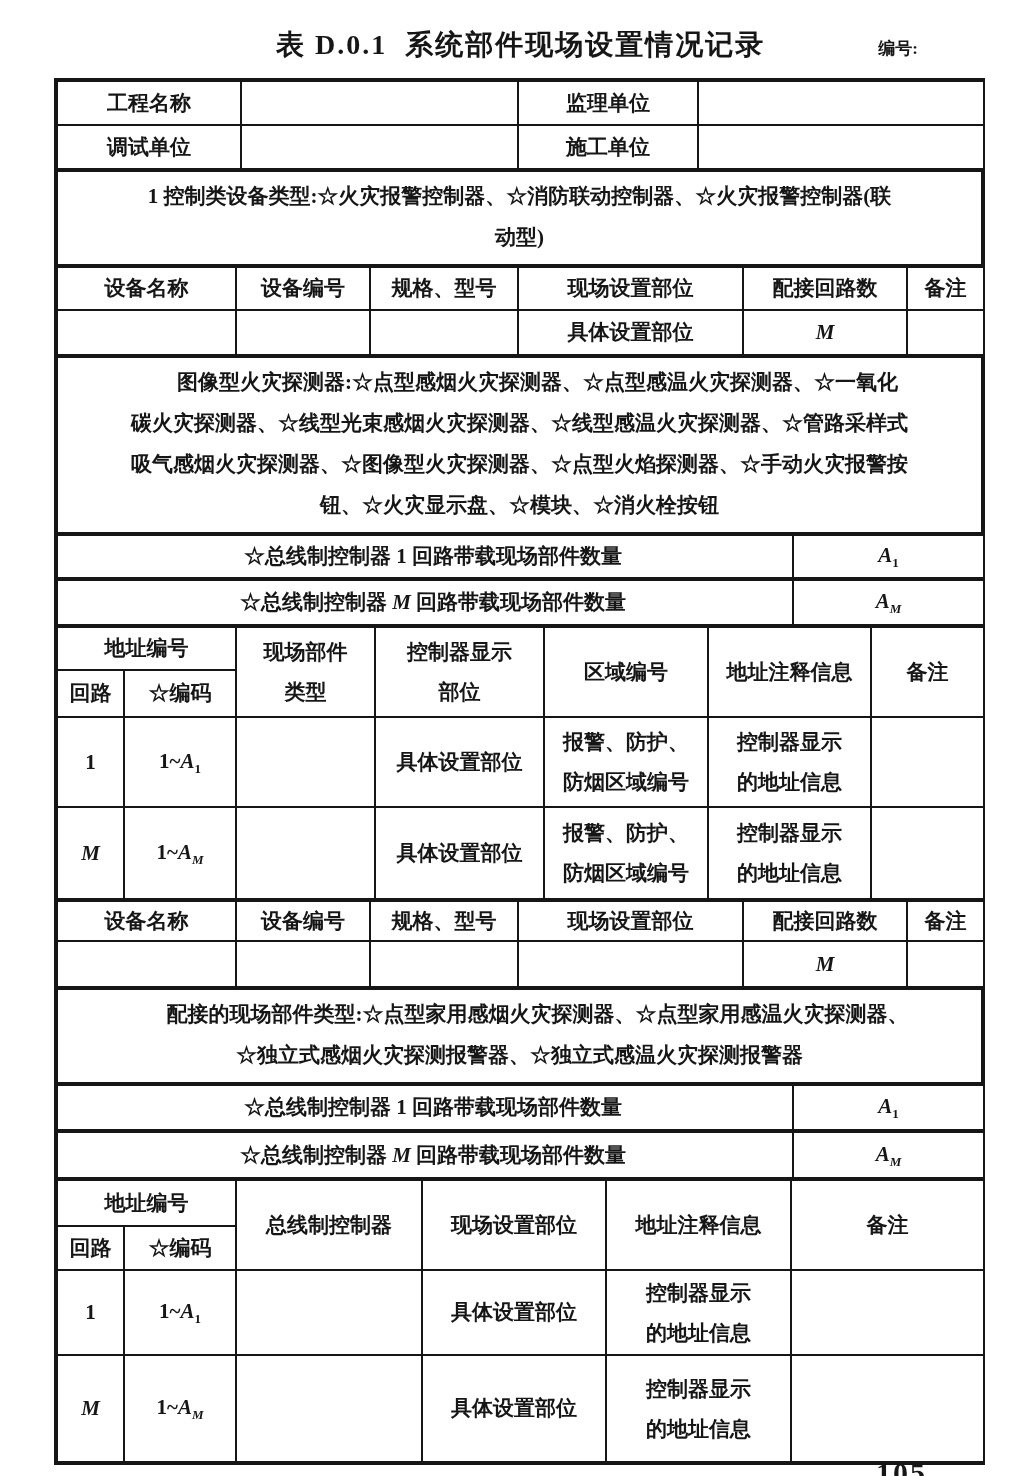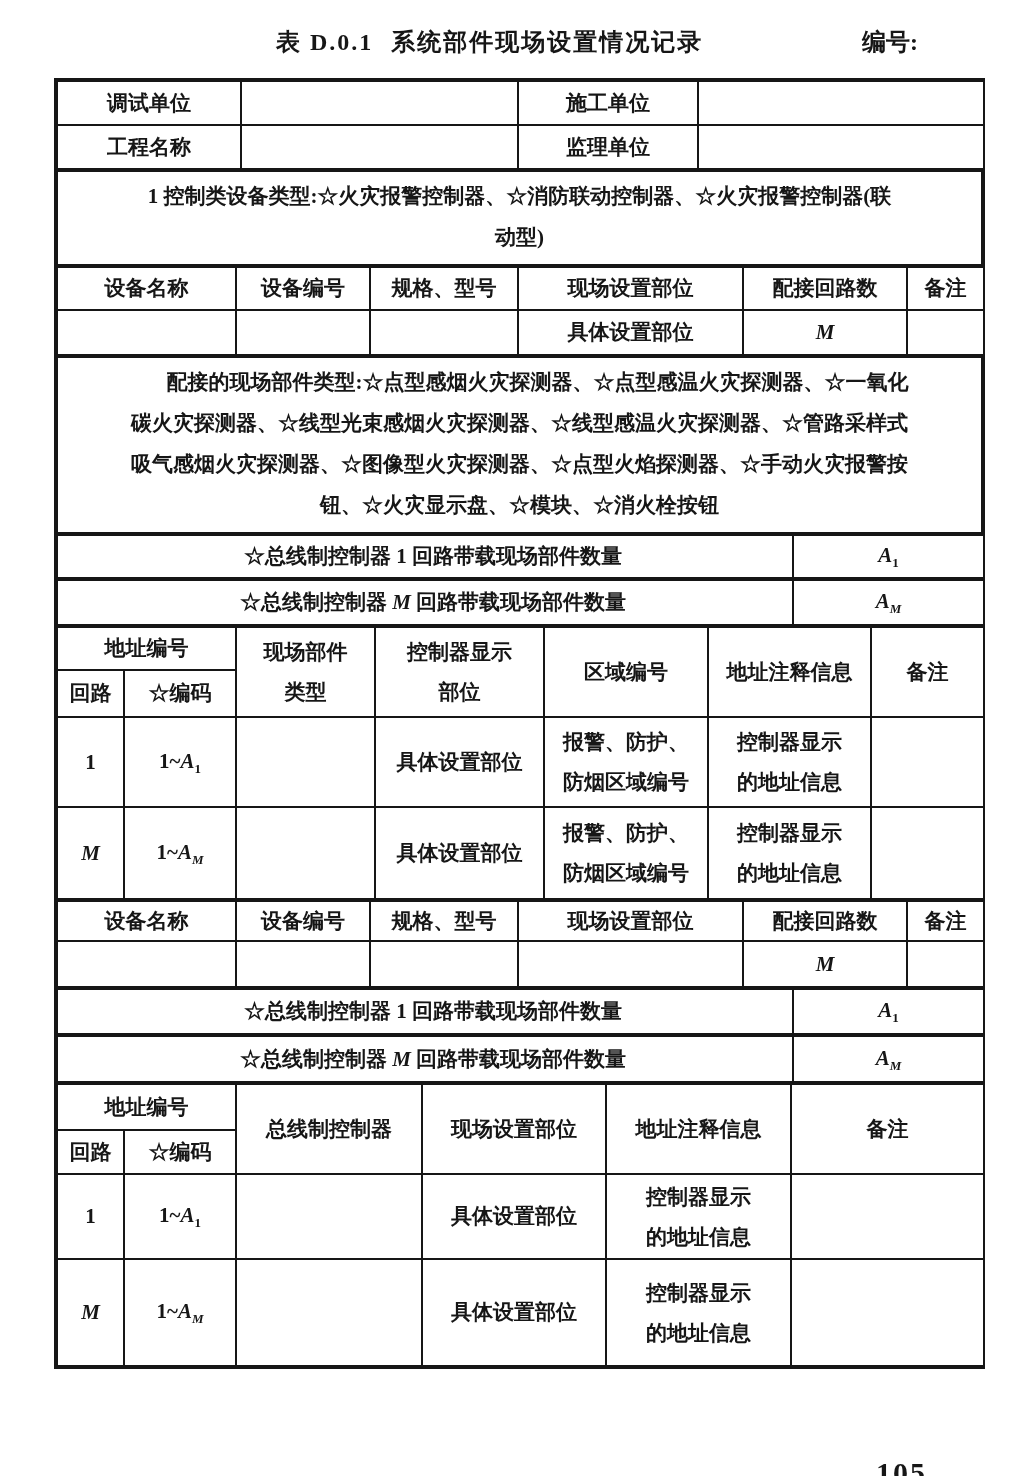--- a/index.html
+++ b/index.html
@@ -2,23 +2,23 @@
 <html><head>
 <meta charset="utf-8">
 <style>
   html,body{margin:0;padding:0;}
   body{
     width:1024px;height:1476px;background:#ffffff;overflow:hidden;
     font-family:"Liberation Serif","DejaVu Serif",serif;color:#161616;
   }
   .page{position:relative;width:1024px;height:1476px;background:#ffffff;}
   .title-row{position:absolute;top:26px;left:0;width:1024px;display:flex;align-items:baseline;}
-  .title-main{margin-left:276px;font-size:24px;font-weight:bold;letter-spacing:2px;white-space:nowrap;}
+  .title-main{margin-left:276px;font-size:28px;font-weight:bold;letter-spacing:2px;white-space:nowrap;}
   .title-main .tlabel{margin-right:18px;}
-  .title-number{margin-left:auto;margin-right:106px;font-size:24px;font-weight:bold;white-space:nowrap;}
+  .title-number{margin-left:auto;margin-right:106px;font-size:17px;font-weight:bold;white-space:nowrap;}
   .form{position:absolute;left:54px;top:78px;width:927px;border:2px solid #161616;background:#fff;}
   table{width:100%;border-collapse:collapse;table-layout:fixed;}
   td,th{
     border:2px solid #161616;font-size:21px;font-weight:bold;text-align:center;
     vertical-align:middle;padding:0;overflow:hidden;line-height:1.35;
   }
   
   td.para{text-align:center;padding:4px 14px 6px 14px;}
   td.para .pline{line-height:41px;white-space:nowrap;}
   td.para .pline.indent{text-indent:36px;}
@@ -50,29 +50,29 @@
 
     <table>
       <colgroup>
           <col style="width:184px">
           <col style="width:277px">
           <col style="width:180px">
           <col style="width:286px">
         </colgroup>
       <tbody>
           <tr class="h44">
+        <td>工程名称</td>
+        <td></td>
+        <td>监理单位</td>
+        <td></td>
+      </tr>
+      <tr class="h44">
         <td>调试单位</td>
         <td></td>
         <td>施工单位</td>
-        <td></td>
-      </tr>
-      <tr class="h44">
-        <td>工程名称</td>
-        <td></td>
-        <td>监理单位</td>
         <td></td>
       </tr>
     </tbody>
       </table>
 
     <table>
       <tbody>
           <tr class="h86">
         <td class="para">
           <div class="pline">1 控制类设备类型:☆火灾报警控制器、☆消防联动控制器、☆火灾报警控制器(联</div>
@@ -108,21 +108,21 @@
         <td><span class="var">M</span></td>
         <td></td>
       </tr>
     </tbody>
       </table>
 
     <table>
       <tbody>
           <tr class="h168">
         <td class="para">
-          <div class="pline indent">配接的现场部件类型:☆点型感烟火灾探测器、☆点型感温火灾探测器、☆一氧化</div>
+          <div class="pline indent">图像型火灾探测器:☆点型感烟火灾探测器、☆点型感温火灾探测器、☆一氧化</div>
           <div class="pline">碳火灾探测器、☆线型光束感烟火灾探测器、☆线型感温火灾探测器、☆管路采样式</div>
           <div class="pline">吸气感烟火灾探测器、☆图像型火灾探测器、☆点型火焰探测器、☆手动火灾报警按</div>
           <div class="pline">钮、☆火灾显示盘、☆模块、☆消火栓按钮</div>
         </td>
       </tr>
     </tbody>
       </table>
 
     <table>
       <colgroup>
@@ -234,20 +234,30 @@
         <td></td>
         <td></td>
         <td></td>
         <td></td>
         <td><span class="var">M</span></td>
         <td></td>
       </tr>
     </tbody>
       </table>
 
+    <table>
+      <tbody>
+          <tr class="h79">
+        <td class="para">
+          <div class="pline indent">配接的现场部件类型:☆点型家用感烟火灾探测器、☆点型家用感温火灾探测器、</div>
+          <div class="pline">☆独立式感烟火灾探测报警器、☆独立式感温火灾探测报警器</div>
+        </td>
+      </tr>
+    </tbody>
+      </table>
 
     <table>
       <colgroup>
           <col style="width:736px">
           <col style="width:191px">
         </colgroup>
       <tbody>
           <tr class="h45">
         <td class="leftlab"><span>☆总线制控制器 </span><span class="varnum">1</span><span> 回路带载现场部件数量</span></td>
         <td><span class="var">A</span><sub>1</sub></td>

